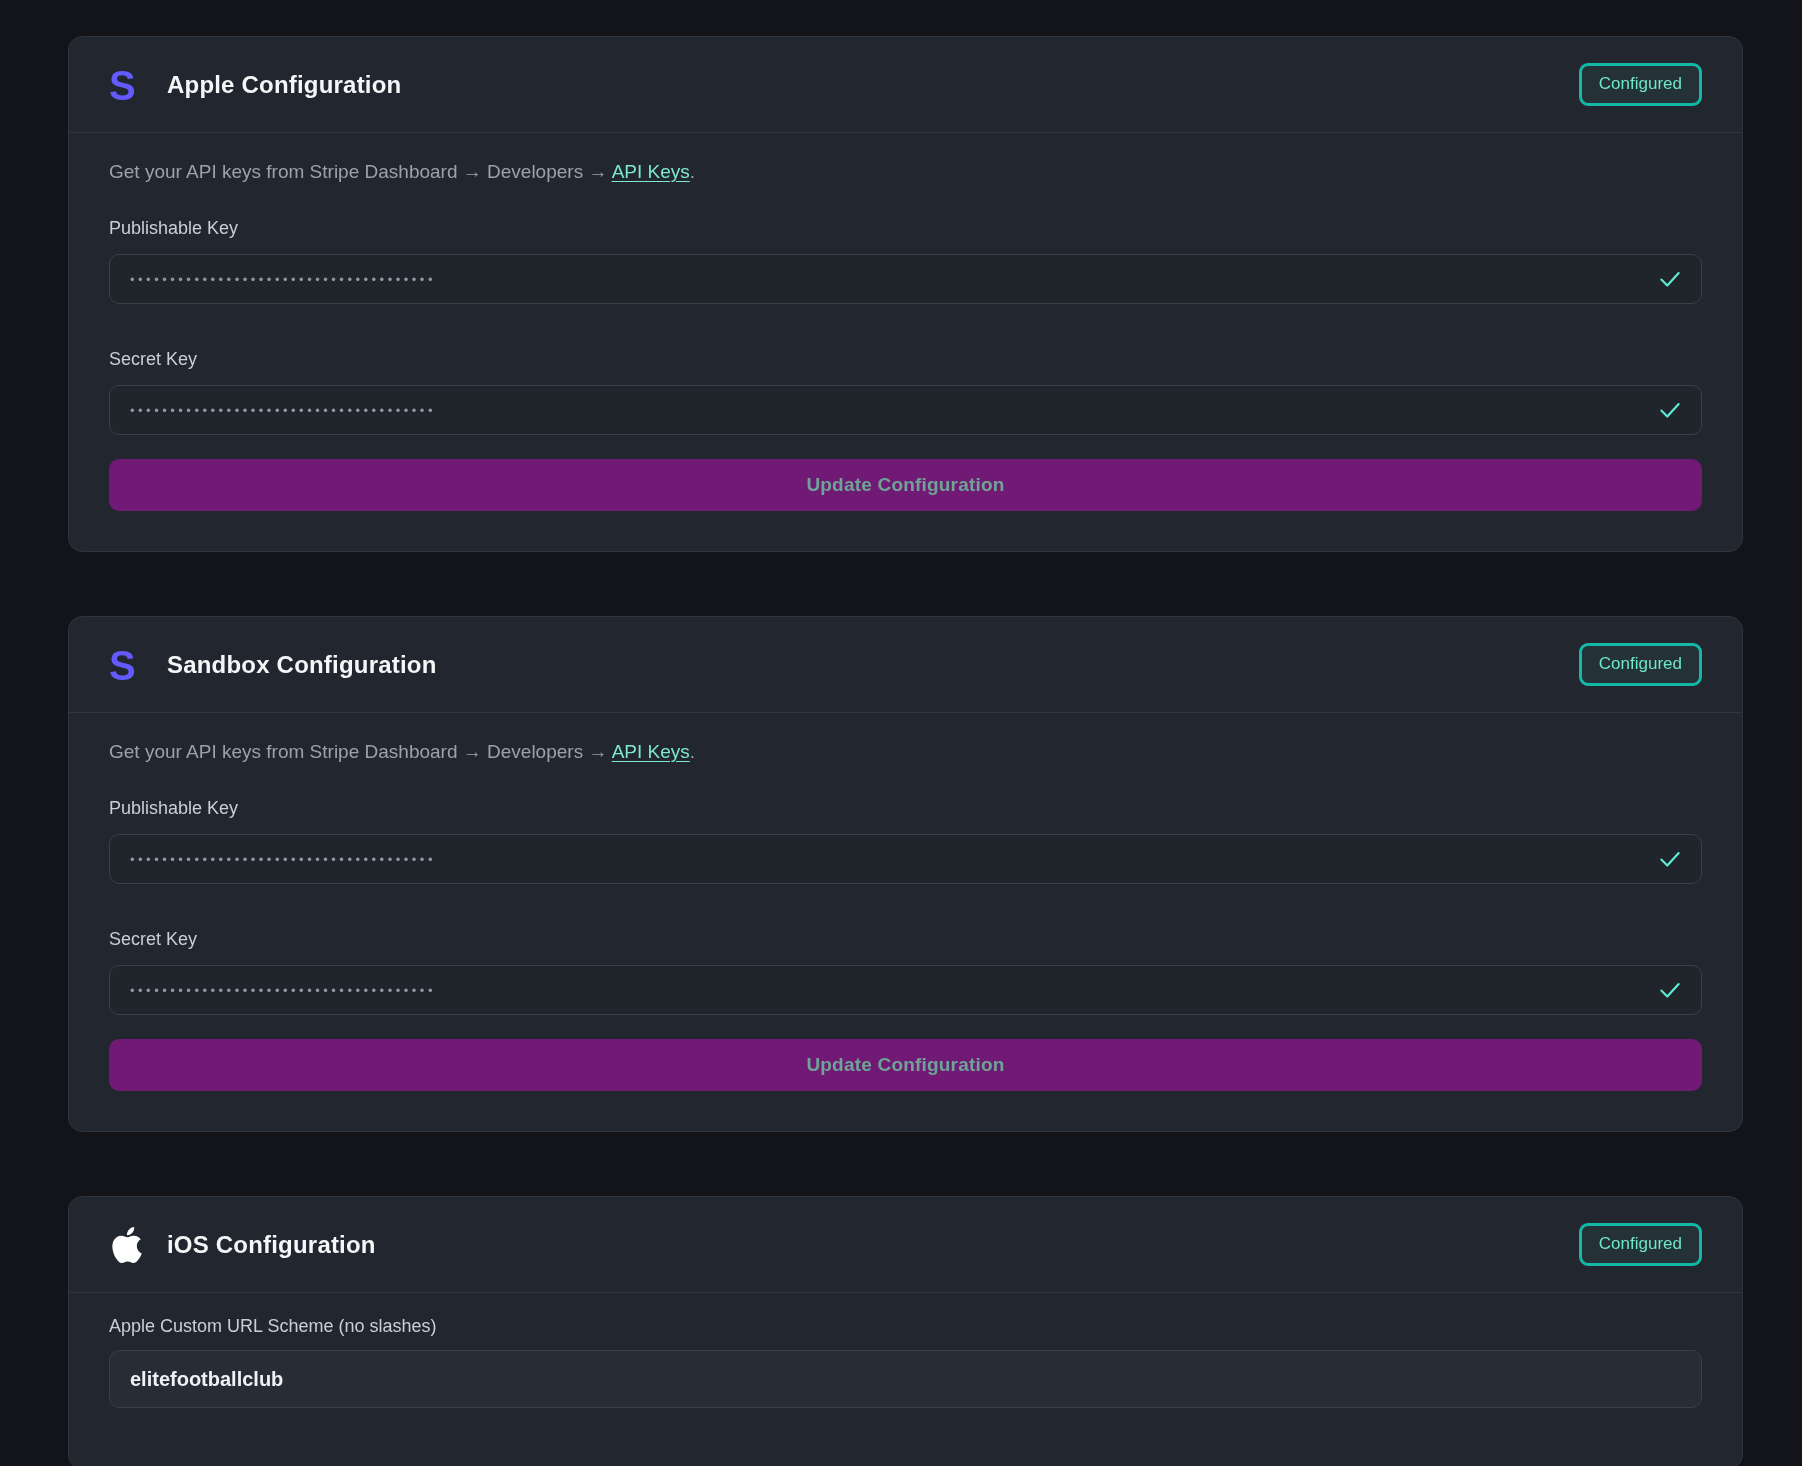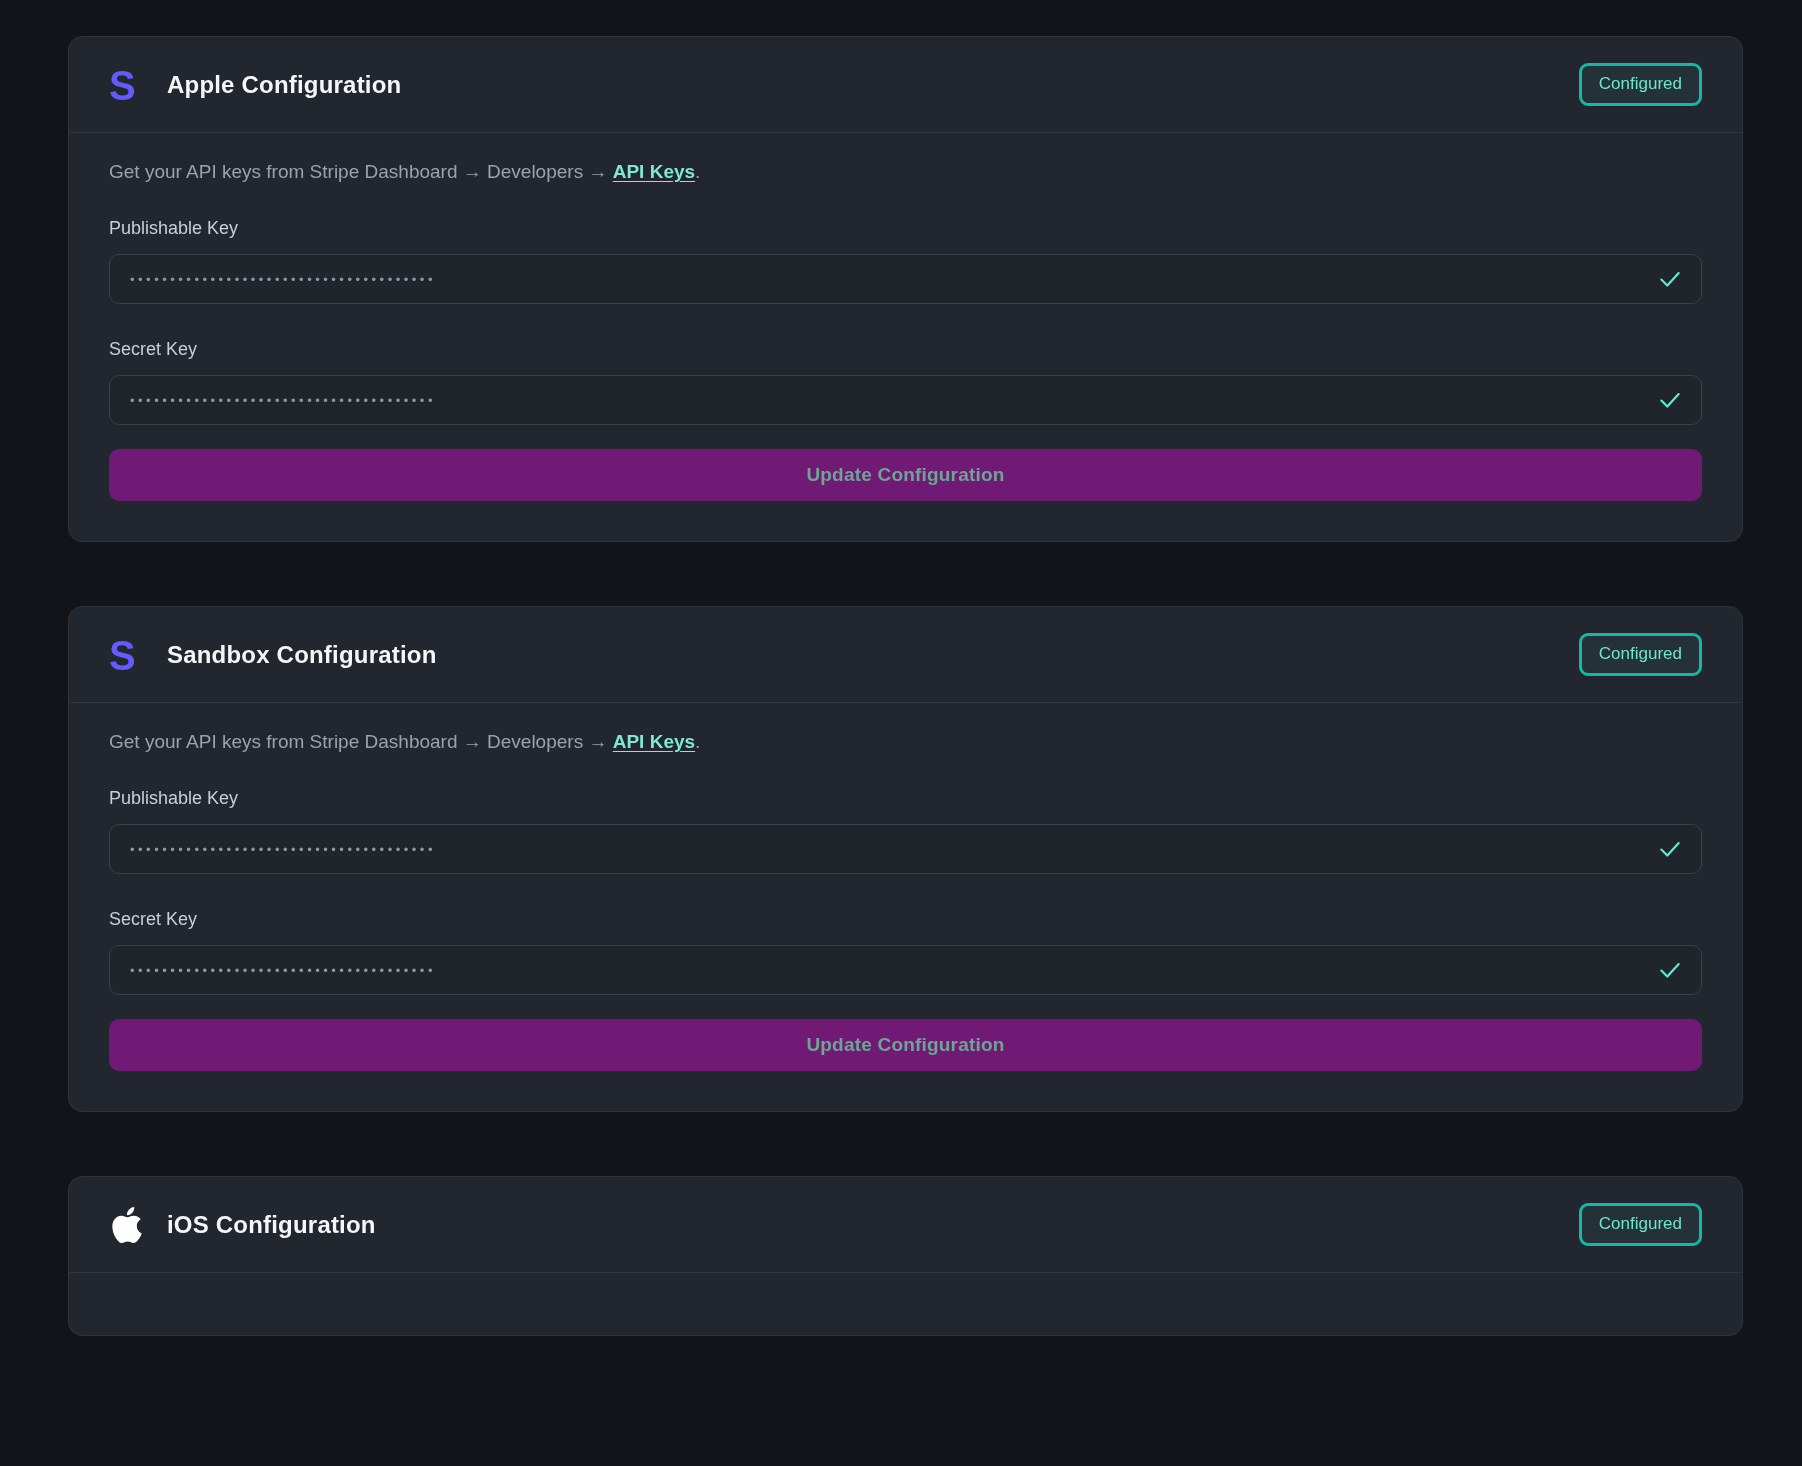--- a/index.html
+++ b/index.html
@@ -63,23 +63,22 @@
   .description {
     margin: 0 0 32px;
     font-size: 19px;
     line-height: 26px;
     color: #9aa2ad;
   }
   .description a {
     color: #7ee8d2;
     text-decoration: underline;
     text-underline-offset: 3px;
-    font-weight: bold;
-  }
-  .field { margin-bottom: 34px; }
+  }
+  .field { margin-bottom: 44px; }
   .field.before-button { margin-bottom: 24px; }
   .field-label {
     display: block;
     color: #c9cfd9;
     font-size: 18px;
     line-height: 22px;
     margin-bottom: 15px;
   }
   .ios-body .field-label { margin-bottom: 13px; }
   .input-box {
@@ -218,16 +217,22 @@
     <header class="card-header">
       <span class="logo-wrap">
         <svg class="apple-icon-svg" width="36" height="36" viewBox="0 0 24 24" fill="#ffffff">
             <path d="M12.152 6.896c-.948 0-2.415-1.078-3.96-1.04-2.04.027-3.91 1.183-4.961 3.014-2.117 3.675-.546 9.103 1.519 12.09 1.013 1.454 2.208 3.09 3.792 3.03 1.52-.065 2.09-.987 3.935-.987 1.831 0 2.35.987 3.96.948 1.637-.026 2.676-1.48 3.676-2.948 1.156-1.688 1.636-3.325 1.662-3.415-.039-.013-3.182-1.221-3.22-4.857-.026-3.04 2.48-4.494 2.597-4.559-1.429-2.09-3.623-2.324-4.39-2.376-2-.156-3.675 1.09-4.61 1.09zM15.53 3.83c.843-1.012 1.4-2.427 1.245-3.83-1.207.052-2.662.805-3.532 1.818-.78.896-1.454 2.338-1.273 3.714 1.338.104 2.715-.688 3.559-1.701"></path>
           </svg>
       </span>
       <h2 class="card-title">iOS Configuration</h2>
       <span class="badge">Configured</span>
     </header>
     <div class="card-body ios-body">
+      <div class="field" style="margin-bottom:20px;">
+        <span class="field-label">Apple Custom URL Scheme (no slashes)</span>
+        <div class="input-box tall">
+          <input class="text-input" type="text" value="elitefootballclub" style="">
+        </div>
+      </div>
     </div>
   </section>
 
 </div>
 
 </body></html>

